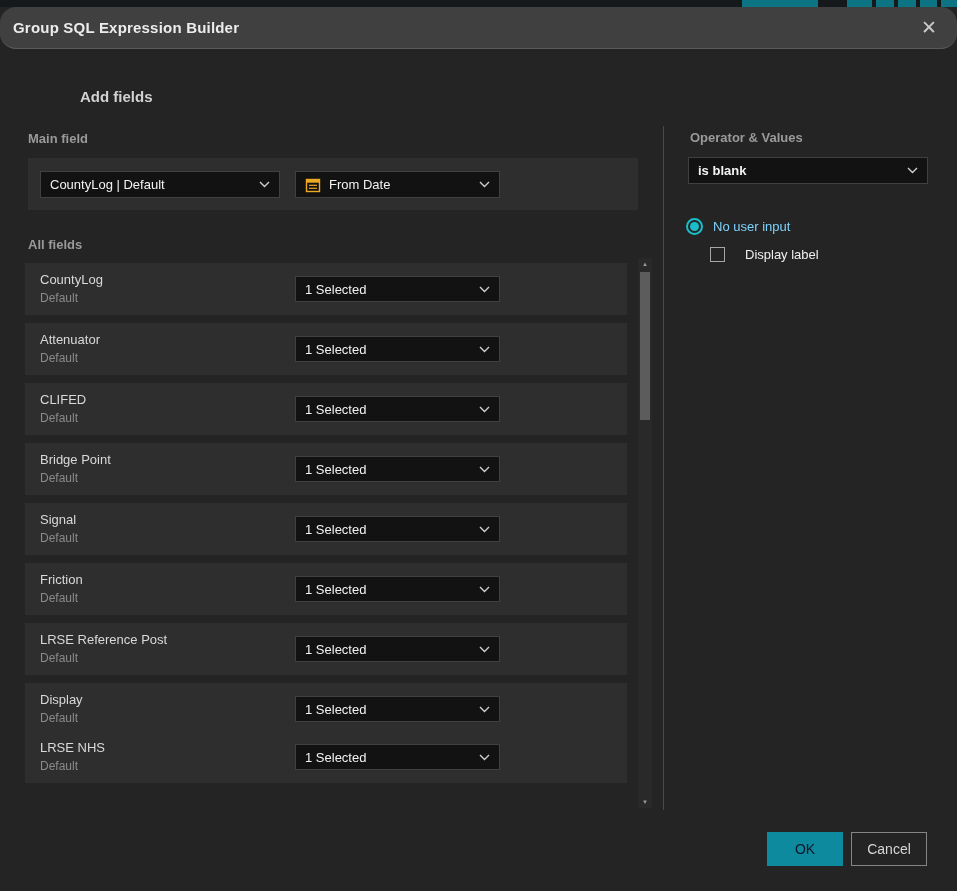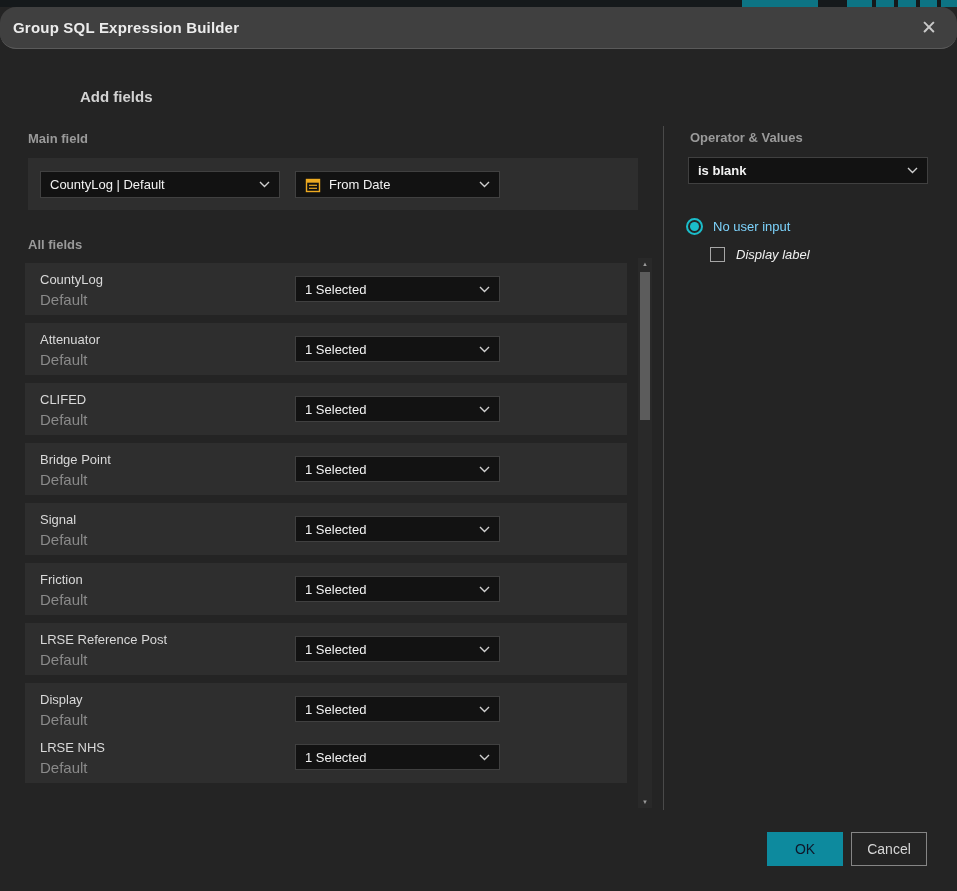--- a/index.html
+++ b/index.html
@@ -43,21 +43,21 @@
   .chev { flex: none; margin-left: 6px; }
 
   .dd-layer { left: 12px; top: 13px; width: 240px; }
   .dd-field { left: 267px; top: 13px; width: 205px; }
   .cal-icon { margin-right: 8px; flex: none; }
 
   
   .rows-area { position: absolute; left: 25px; top: 263px; width: 602px; }
   .frow { position: absolute; left: 0; width: 602px; height: 52px; background: #2e2e2e; }
   .fname { position: absolute; left: 15px; top: 9px; font-size: 13px; color: #d9d9d9; }
-  .fsub  { position: absolute; left: 15px; top: 28px; font-size: 15px; color: #8a8a8a; }
+  .fsub  { position: absolute; left: 15px; top: 28px; font-size: 12px; color: #8a8a8a; }
   .row-dd { left: 270px; top: 13px; width: 205px; height: 26px; gap: 44px; }
 
   
   .scrollbar {
     position: absolute; left: 638px; top: 258px; width: 14px; height: 550px;
     background: #292929; display: flex; flex-direction: column; align-items: center;
   }
   .scroll-arrow { height: 12px; font-size: 6px; color: #9a9a9a; line-height: 12px; cursor: pointer; }
   .scroll-arrow.down { position: absolute; bottom: 0; }
   .scroll-thumb { position: absolute; top: 14px; left: 2px; width: 10px; height: 148px; background: #5c5c5c; cursor: grab; }
@@ -71,21 +71,21 @@
   .radio-row { position: absolute; left: 686px; top: 218px; display: flex; align-items: center; cursor: pointer; }
   .radio-outer {
     width: 17px; height: 17px; border-radius: 50%; border: 2px solid #1bbdca;
     display: flex; align-items: center; justify-content: center; flex: none;
   }
   .radio-inner { width: 9px; height: 9px; border-radius: 50%; background: #1bbdca; }
   .radio-label { margin-left: 10px; font-size: 13px; color: #7dd3fc; }
 
   .check-row { position: absolute; left: 710px; top: 247px; display: flex; align-items: center; cursor: pointer; }
   .checkbox { width: 15px; height: 15px; border: 1px solid #a6a6a6; background: transparent; flex: none; }
-  .check-label { margin-left: 11px; font-size: 13px; color: #f0f0f0; font-style: italic; }
+  .check-label { margin-left: 20px; font-size: 13px; color: #f0f0f0; }
 
   
   .btn {
     position: absolute; top: 832px; width: 76px; height: 34px;
     display: flex; align-items: center; justify-content: center;
     font-size: 14px; cursor: pointer;
   }
   .btn-ok { left: 767px; background: #0d8a9e; color: #0f172a; border: 1px solid #0d8a9e; }
   .btn-cancel { left: 851px; background: transparent; color: #d6d6d6; border: 1px solid #858585; }
 </style>

